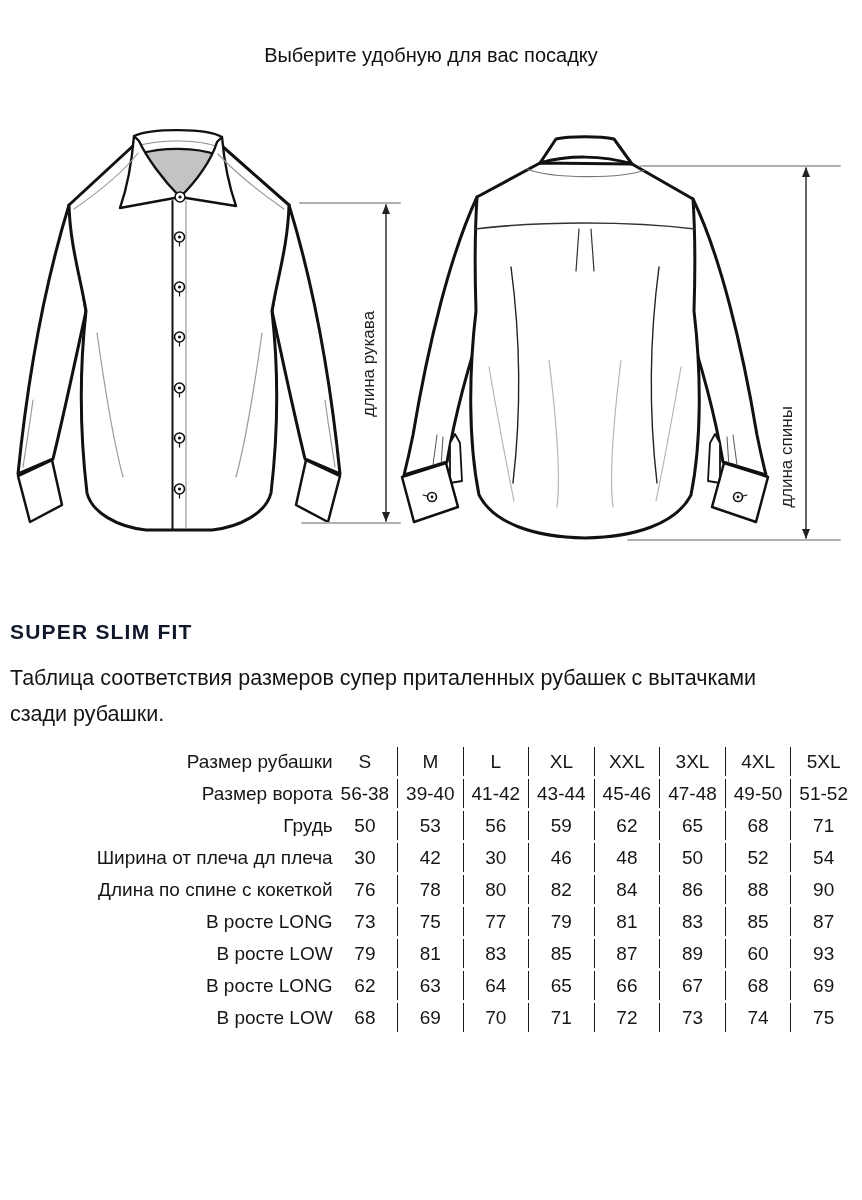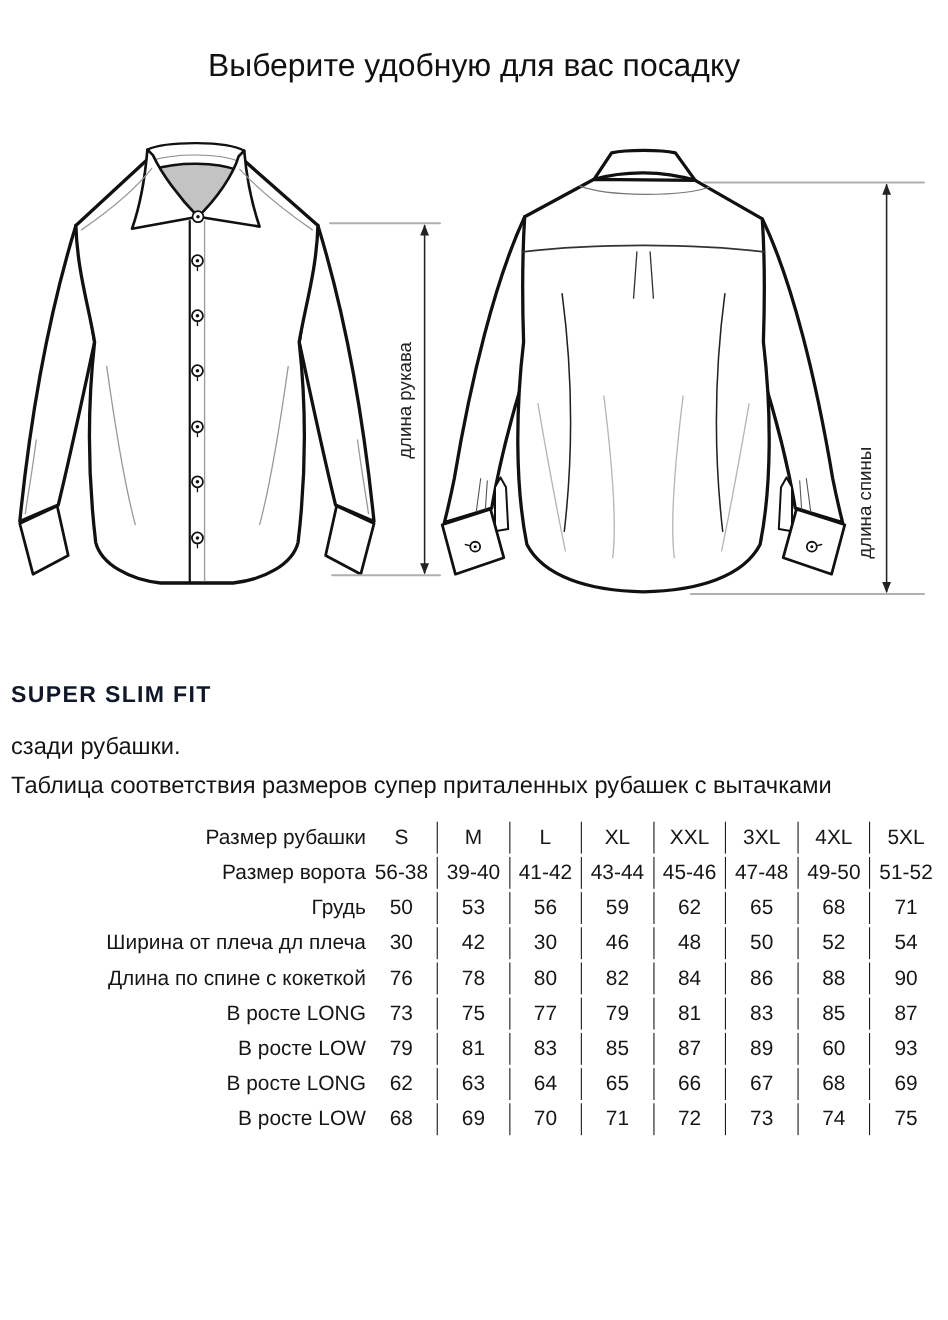--- a/index.html
+++ b/index.html
@@ -3,21 +3,21 @@
 <meta charset="utf-8">
 <style>
   html,body{margin:0;padding:0;background:#e8e8e8;}
   .screen{
     position:relative;width:862px;height:1200px;margin:0 auto;
     background:#ffffff;overflow:hidden;
     font-family:"Liberation Sans","DejaVu Sans",sans-serif;color:#1a1a1a;
   }
   .page-title{
     position:absolute;top:44px;left:0;width:862px;text-align:center;
-    font-size:29px;color:#111;
+    font-size:20px;color:#111;
   }
   .diagram-svg{position:absolute;top:105px;left:0;}
   .dim-label{
     position:absolute;font-size:17px;color:#222;white-space:nowrap;
     transform:translate(-50%,-50%) rotate(-90deg);
   }
   .dim-label.sleeve{left:369px;top:364px;}
   .dim-label.back{left:787px;top:457px;}
   .fit-heading{
     position:absolute;left:10px;top:620px;font-size:21px;font-weight:900;
@@ -182,22 +182,22 @@
       <polygon points="802,424 806,434 810,424" fill="#222"></polygon>
     </g>
   </svg>
 
   <span class="dim-label sleeve">длина рукава</span>
   <span class="dim-label back">длина спины</span>
 
   <div class="fit-heading">SUPER SLIM FIT</div>
 
   <div class="fit-desc">
+    <span class="line">Таблица соответствия размеров супер приталенных рубашек с вытачками</span>
     <span class="line">сзади рубашки.</span>
-    <span class="line">Таблица соответствия размеров супер приталенных рубашек с вытачками</span>
   </div>
 
   <table class="size-table">
     <tbody>
         <tr>
           <td class="lbl">Размер рубашки</td>
           <td class="val first">S</td>
           <td class="val">M</td>
           <td class="val">L</td>
           <td class="val">XL</td>

